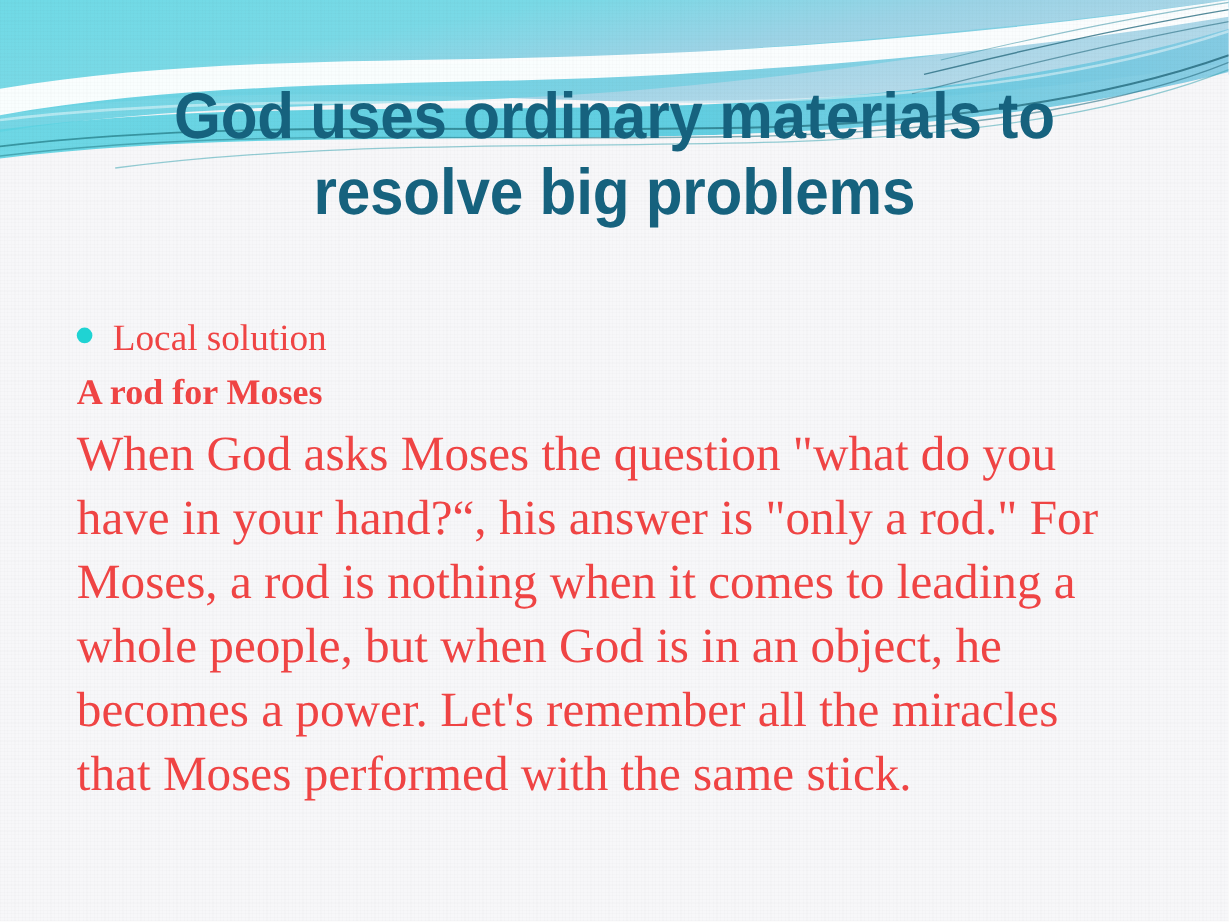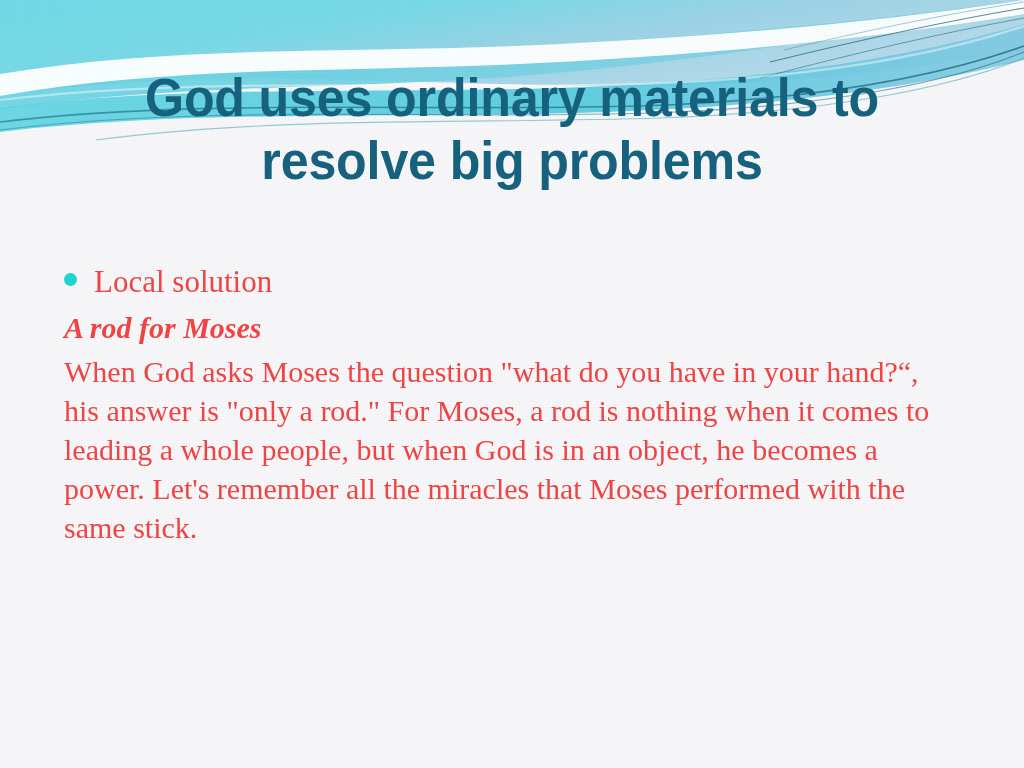--- a/index.html
+++ b/index.html
@@ -87,25 +87,24 @@
     top: -6px;
   }
   .bullet-label {
     display: block;
   }
   .sub-heading {
     margin: 0 0 4px 0;
     font-size: 30px;
     font-weight: 700;
     line-height: 1.32;
-    font-style: italic;
   }
   .paragraph {
     margin: 0;
-    font-size: 30px;
+    font-size: 41px;
     line-height: 1.30;
     text-align: left;
     max-width: 875px;
   }
 </style>
 </head>
 <body>
 
 <div id="slide">
 

